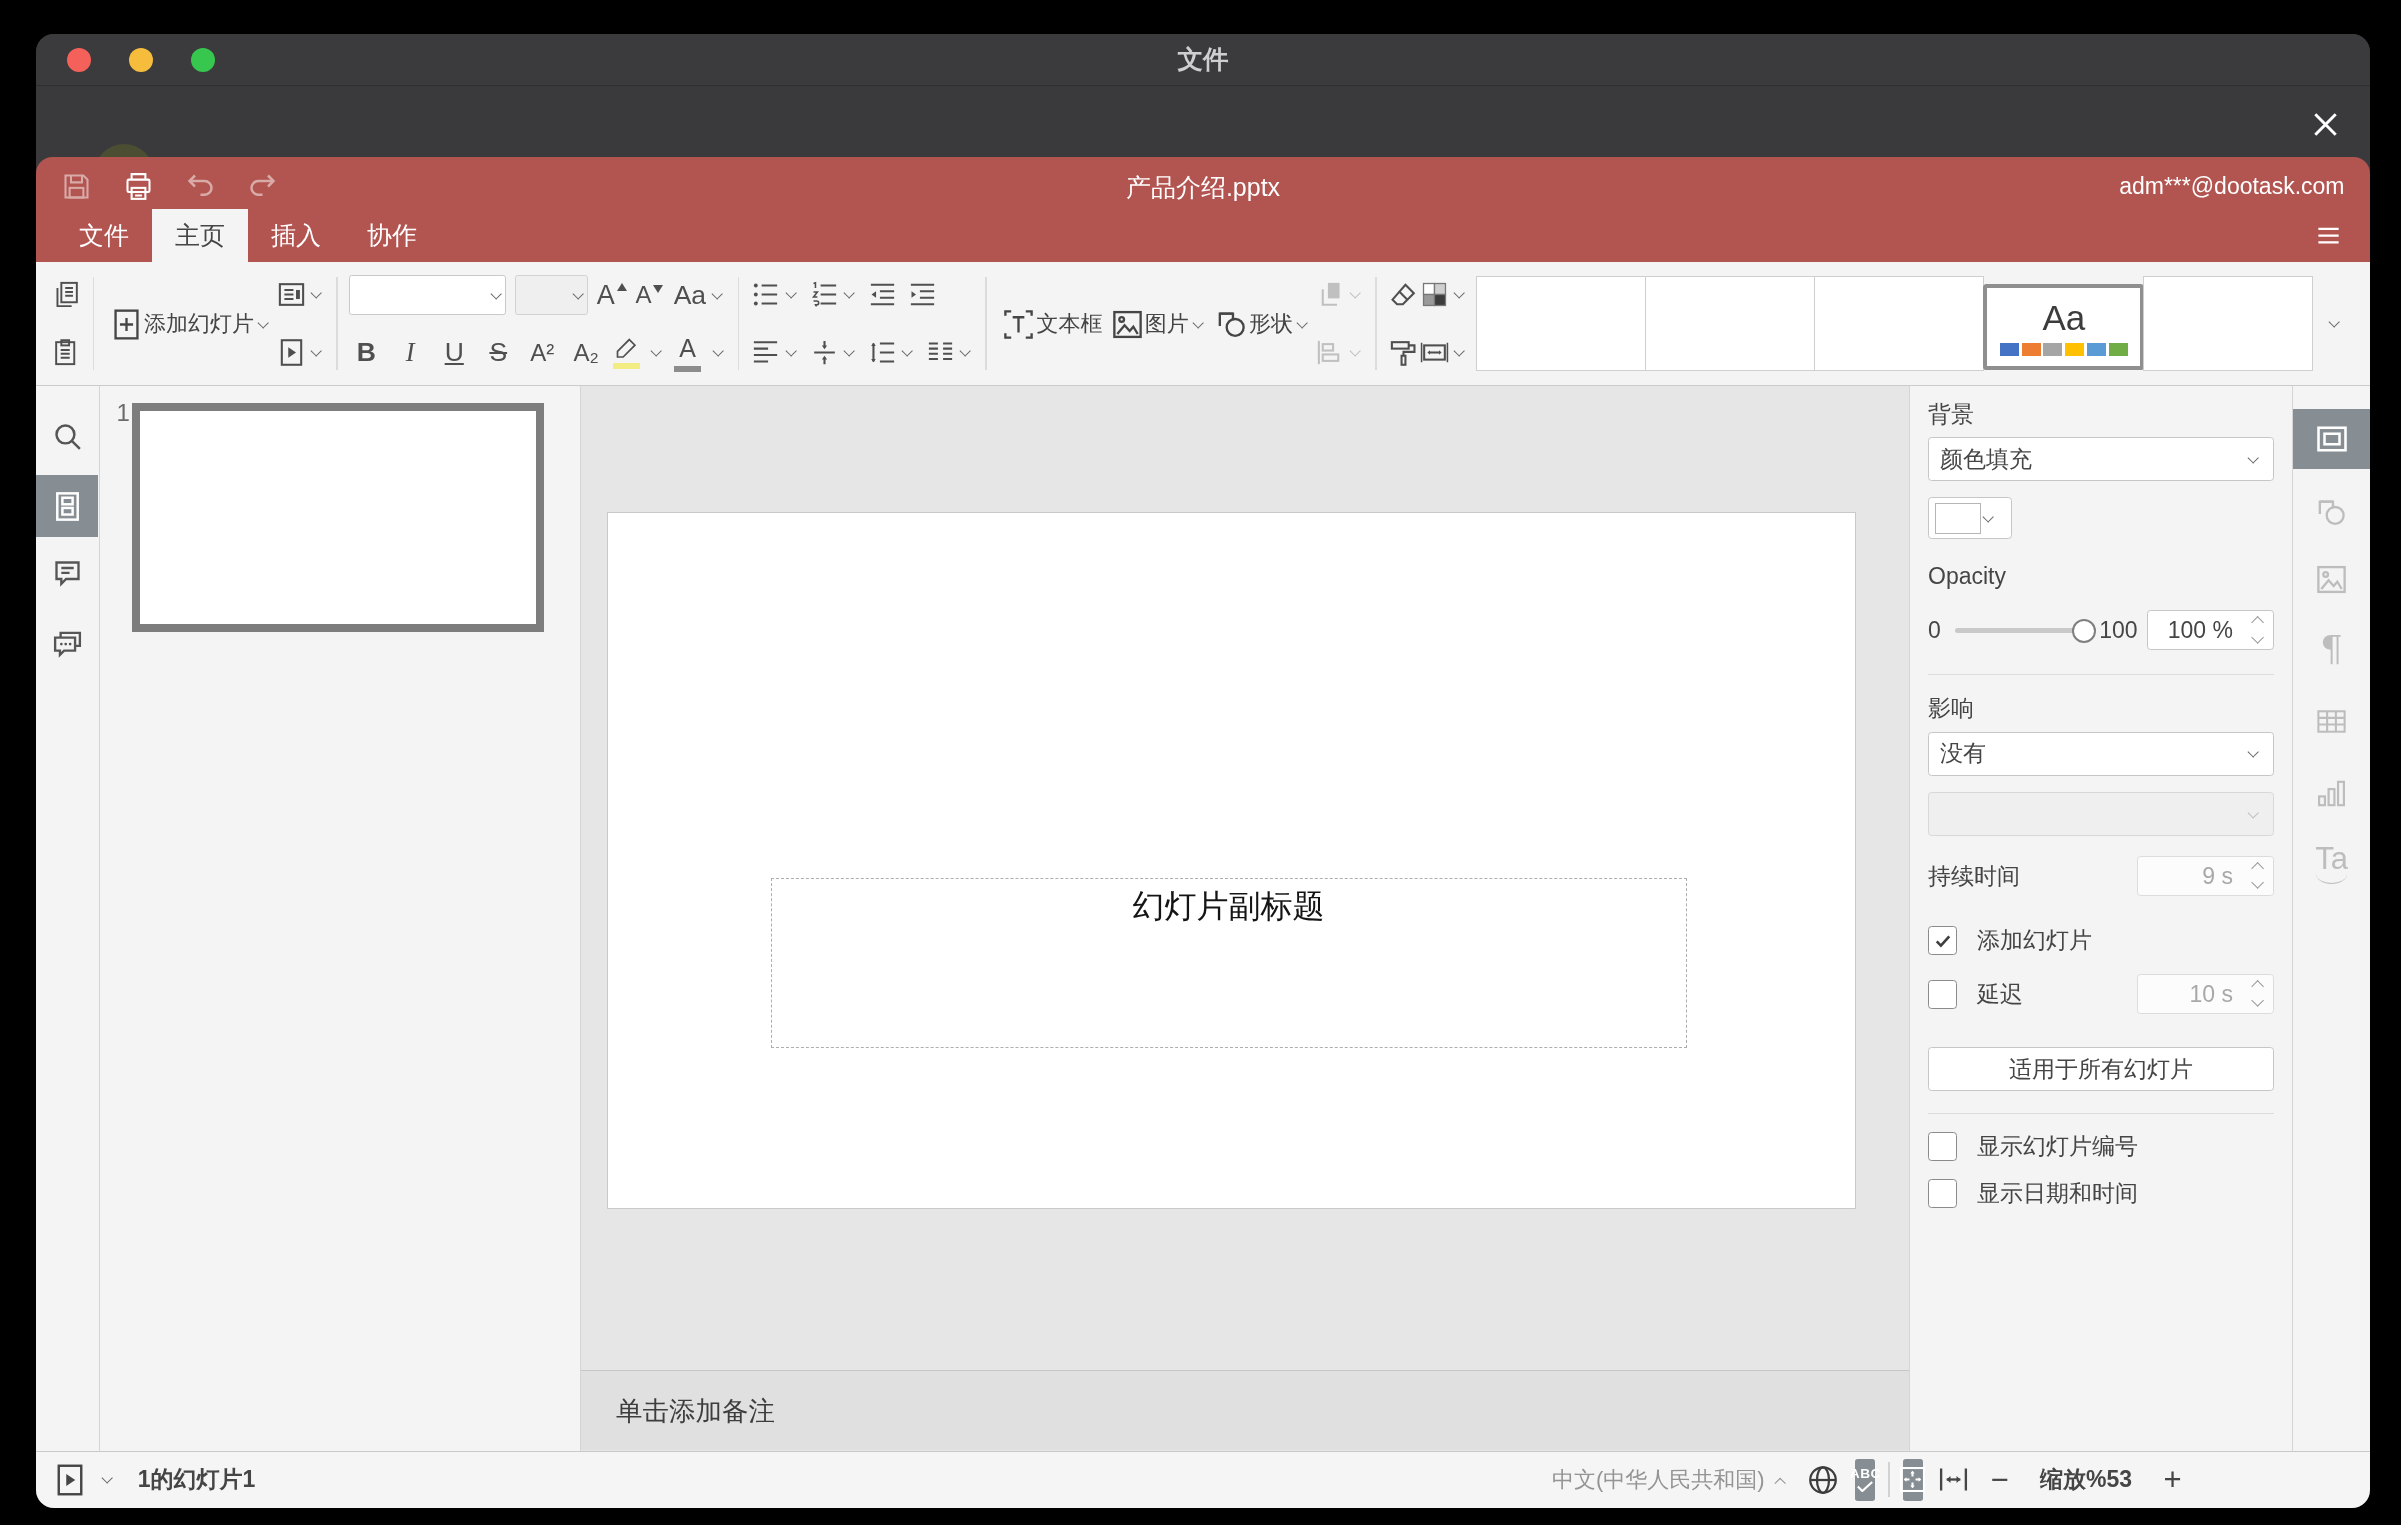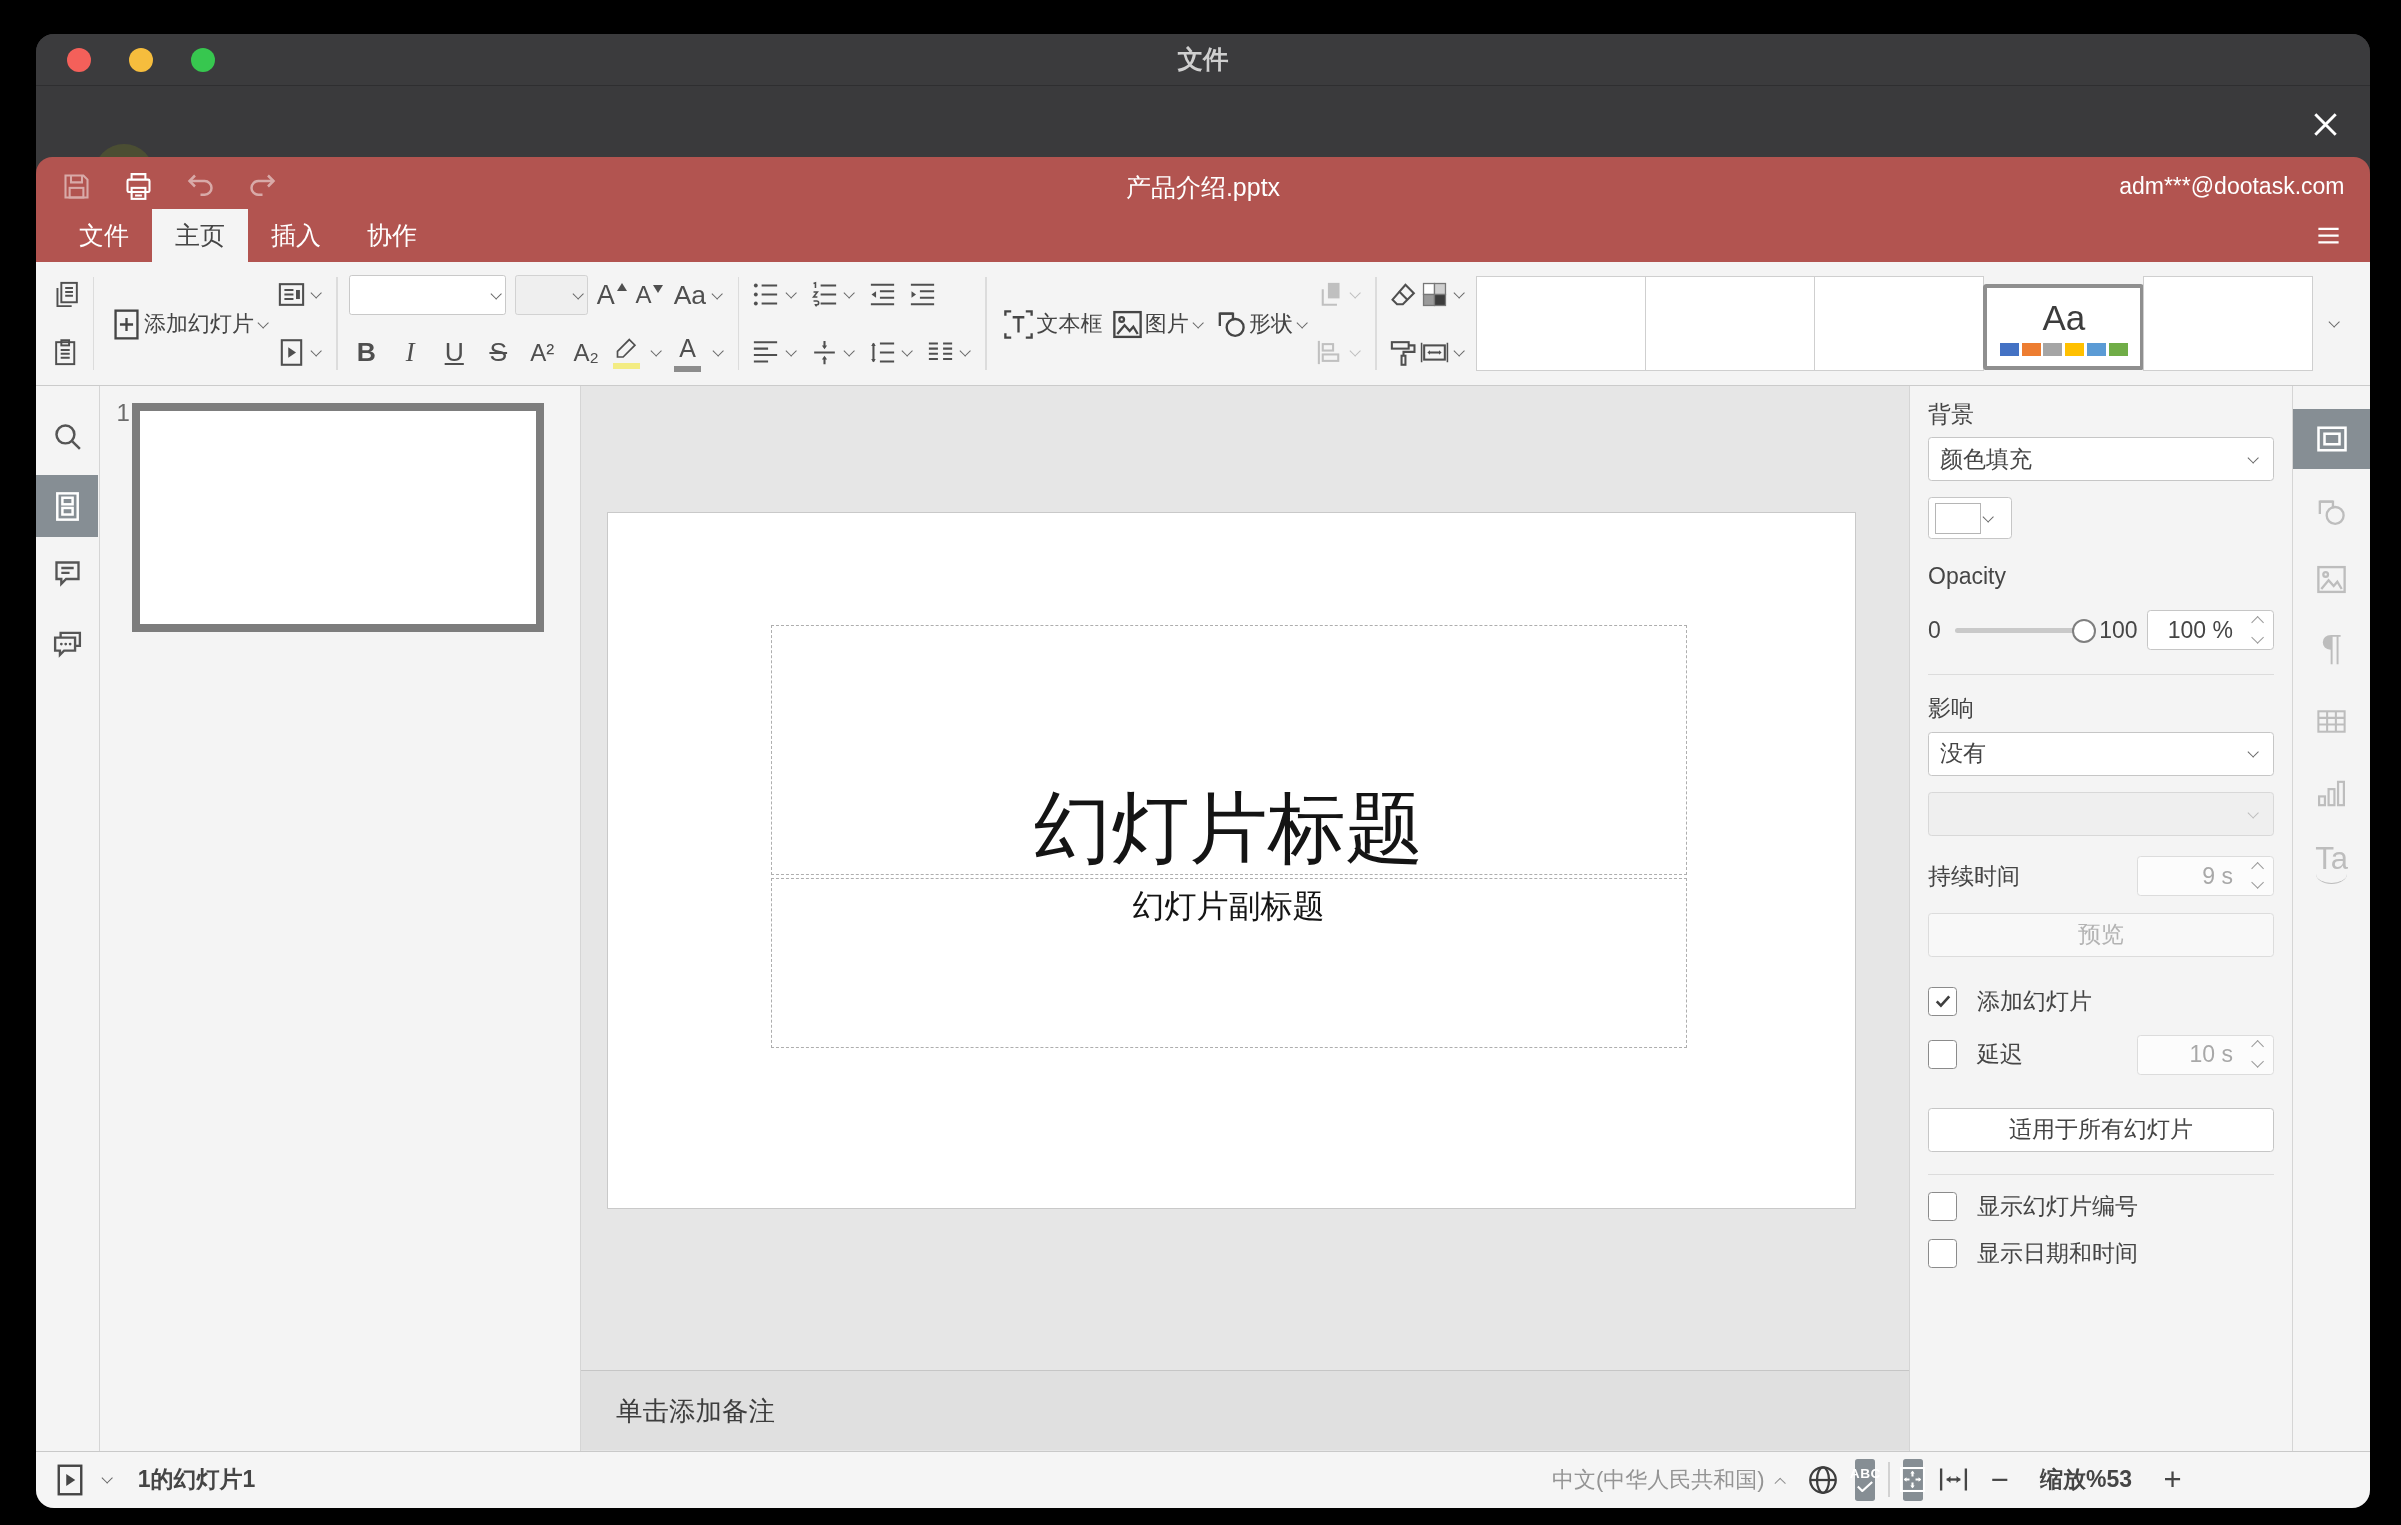--- a/index.html
+++ b/index.html
@@ -482,23 +482,20 @@
       </div>
     </div>
 
     <div class="thumbs">
       <div class="thumb-num">1</div>
       <div class="thumb-box"></div>
     </div>
 
     <div class="canvasArea">
       <div class="slide">
-        <div class="ph title">
-          <span class="ph-title-text">幻灯片标题</span>
-        </div>
         <div class="ph subtitle">
           <span class="ph-sub-text">幻灯片副标题</span>
         </div>
       </div>
       <div class="notes">
         <span>单击添加备注</span>
       </div>
     </div>
 
     <div class="rightpanel">
@@ -539,23 +536,20 @@
       <div class="rowflex" style="margin-top:20px">
         <span class="rp-label" style="margin-top:0">持续时间</span>
         <span class="spin">
           <span>9 s</span>
           <span class="arrows">
               <i class="cup"></i>
               <i class="cdn"></i>
             </span>
         </span>
       </div>
-      <div class="btn preview">
-          <span>预览</span>
-        </div>
       <div class="cbrow" style="margin-top:29px">
         <span class="cb">
           <svg width="20" height="20" viewBox="0 0 24 24" fill="none" stroke="#3f3f3f" stroke-width="3.2">
               <path d="M4.5 12.5l5 5 10-11"></path>
             </svg>
         </span>
         <span>添加幻灯片</span>
       </div>
       <div class="rowflex" style="margin-top:18px">
         <span class="cbrow">

